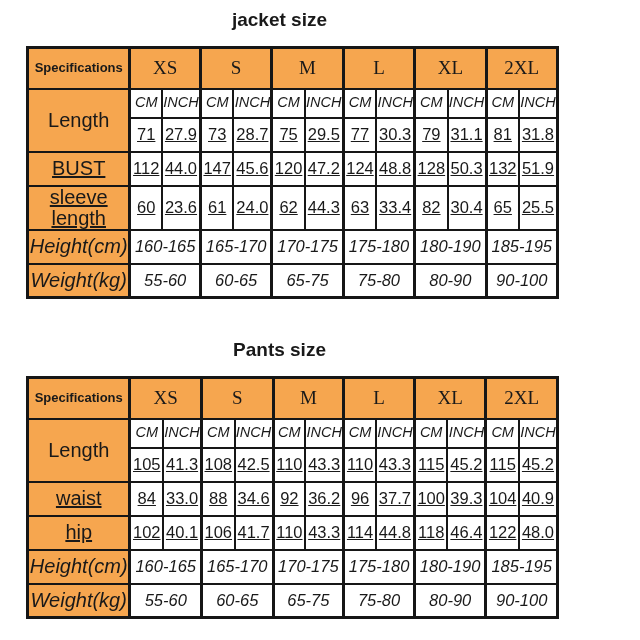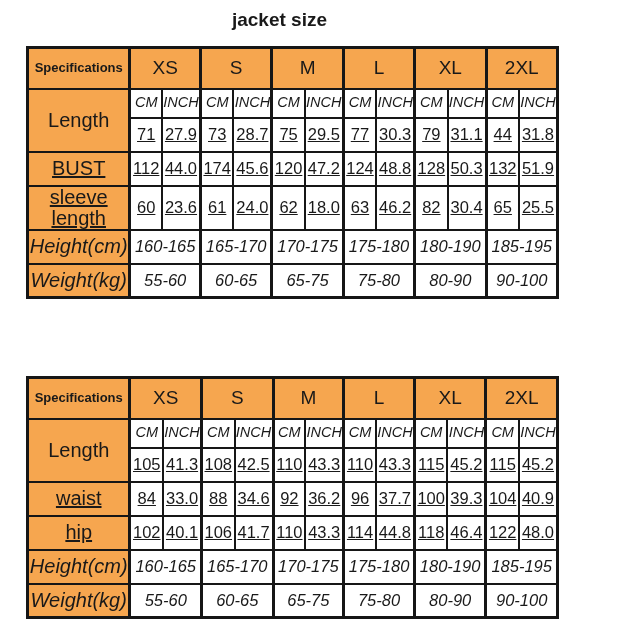--- a/index.html
+++ b/index.html
@@ -19,21 +19,21 @@
   .col-unit{ width:39.5px; }
   th,td{ border:2px solid var(--line); text-align:center; vertical-align:middle;
          padding:0; font-weight:normal; line-height:1.05; overflow:hidden; }
   .hd{ background:var(--orange); }
   .gl{ border-left:3px solid var(--line); }
   tr.h-head{ height:41px; }
   tr.h-units{ height:29px; }
   tr.h-val{ height:34px;text-decoration:underline; }
   tr.h-range{ height:34px;font-style:italic; }
   .f-spec{ font-size:13px; font-weight:bold; }
-  .f-size{ font-size:19px; }
+  .f-size{ font-size:19px;font-family:Liberation Serif, serif; }
   .f-unit{ font-size:14.5px;font-style:italic; }
   .f-val{ font-size:16.5px; }
   .f-label{ font-size:20px; }
 </style>
 </head>
 <body>
 
 <div class="canvas">
 
   <h2 class="section-title" id="jacket-title">jacket size</h2>
@@ -84,48 +84,48 @@
             <td class="f-val gl">71</td>
             <td class="f-val">27.9</td>
             <td class="f-val gl">73</td>
             <td class="f-val">28.7</td>
             <td class="f-val gl">75</td>
             <td class="f-val">29.5</td>
             <td class="f-val gl">77</td>
             <td class="f-val">30.3</td>
             <td class="f-val gl">79</td>
             <td class="f-val">31.1</td>
-            <td class="f-val gl">44</td>
+            <td class="f-val gl">81</td>
             <td class="f-val">31.8</td>
           </tr>
           <tr class="h-val">
             <th class="hd f-label">BUST</th>
             <td class="f-val gl">112</td>
             <td class="f-val">44.0</td>
-            <td class="f-val gl">174</td>
+            <td class="f-val gl">147</td>
             <td class="f-val">45.6</td>
             <td class="f-val gl">120</td>
             <td class="f-val">47.2</td>
             <td class="f-val gl">124</td>
             <td class="f-val">48.8</td>
             <td class="f-val gl">128</td>
             <td class="f-val">50.3</td>
             <td class="f-val gl">132</td>
             <td class="f-val">51.9</td>
           </tr>
           <tr class="h-val">
             <th class="hd f-label">sleeve length</th>
             <td class="f-val gl">60</td>
             <td class="f-val">23.6</td>
             <td class="f-val gl">61</td>
             <td class="f-val">24.0</td>
             <td class="f-val gl">62</td>
-            <td class="f-val">18.0</td>
+            <td class="f-val">44.3</td>
             <td class="f-val gl">63</td>
-            <td class="f-val">46.2</td>
+            <td class="f-val">33.4</td>
             <td class="f-val gl">82</td>
             <td class="f-val">30.4</td>
             <td class="f-val gl">65</td>
             <td class="f-val">25.5</td>
           </tr>
           <tr class="h-range">
             <th class="hd f-label">Height(cm)</th>
             <td class="f-val gl" colspan="2">160-165</td>
             <td class="f-val gl" colspan="2">165-170</td>
             <td class="f-val gl" colspan="2">170-175</td>
@@ -139,20 +139,21 @@
             <td class="f-val gl" colspan="2">60-65</td>
             <td class="f-val gl" colspan="2">65-75</td>
             <td class="f-val gl" colspan="2">75-80</td>
             <td class="f-val gl" colspan="2">80-90</td>
             <td class="f-val gl" colspan="2">90-100</td>
           </tr>
         </tbody>
       </table>
   </div>
 
+  <h2 class="section-title" id="pants-title">Pants size</h2>
 
   <div class="table-wrap" id="pants-wrap">
     <table>
         <colgroup>
           <col class="col-spec">
           <col class="col-unit">
           <col class="col-unit">
           <col class="col-unit">
           <col class="col-unit">
           <col class="col-unit">

